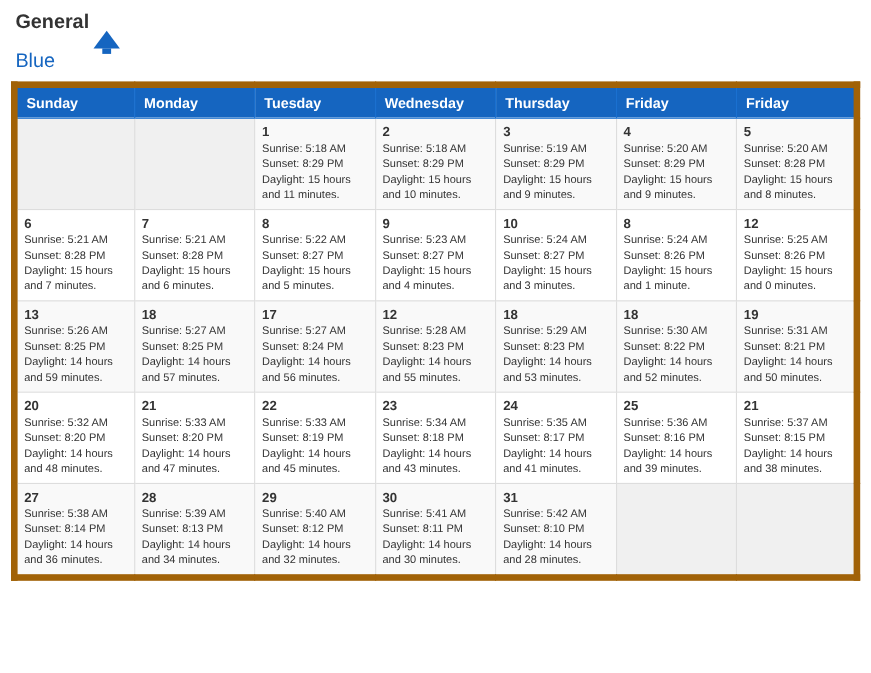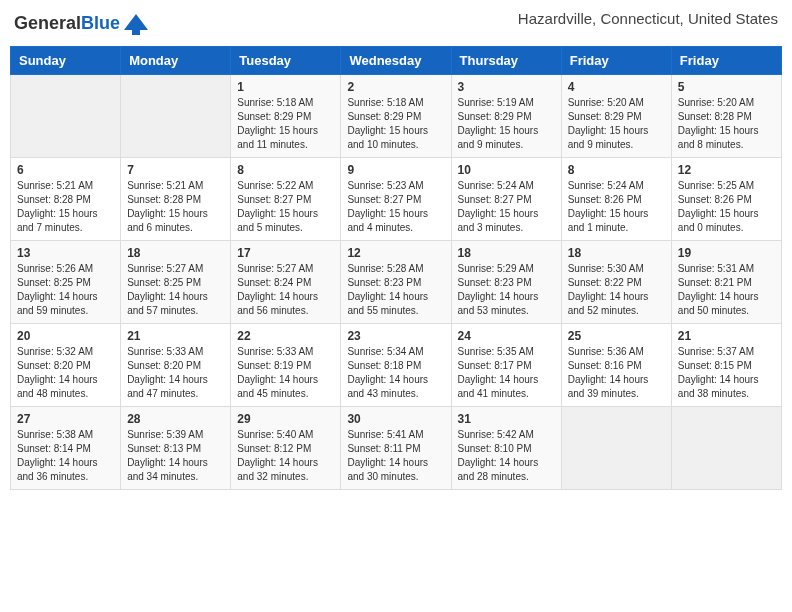--- a/index.html
+++ b/index.html
@@ -17,31 +17,32 @@
       margin-bottom: 8px;
       padding: 0 4px;
     }
     .logo {
       display: flex;
       align-items: center;
       gap: 0;
     }
     .logo-text {
       display: flex;
-      flex-direction: row;
+      flex-direction: column;
       line-height: 1.1;
+      gap: 16px;
     }
     .logo-general {
       font-size: 18px;
       font-weight: bold;
       color: #333;
     }
     .logo-blue {
       font-size: 18px;
-      font-weight: bold;
+      font-weight: normal;
       color: #1565c0;
     }
     .logo-icon {
       width: 28px;
       height: 28px;
       margin-left: 2px;
     }
     .title-area {
       text-align: right;
     }
@@ -50,21 +51,21 @@
       font-weight: normal;
       color: #222;
     }
     .title-location {
       font-size: 15px;
       color: #444;
     }
     .calendar {
       width: 100%;
       border-collapse: collapse;
-      border: 1px solid #a16207;
+      border: 6px solid #a16207;
     }
     .calendar th {
       background-color: #1565c0;
       color: #fff;
       text-align: left;
       padding: 6px 8px;
       font-size: 13px;
       border: 1px solid #1a70d0;
     }
     .calendar td {
@@ -106,21 +107,20 @@
     <div class="logo-text">
       <span class="logo-general">General</span>
       <span class="logo-blue">Blue</span>
     </div>
     <svg class="logo-icon" viewBox="0 0 28 28">
       <polygon points="14,4 26,20 2,20" fill="#1565c0"></polygon>
       <rect x="10" y="20" width="8" height="5" fill="#1565c0"></rect>
     </svg>
   </div>
   <div class="title-area">
-    <div class="title-location">Hazardville, Connecticut, United States</div>
   </div>
 </div>
 
 <table class="calendar">
   <thead>
     <tr>
     <th>Sunday</th>
         <th>Monday</th>
         <th>Tuesday</th>
         <th>Wednesday</th>

